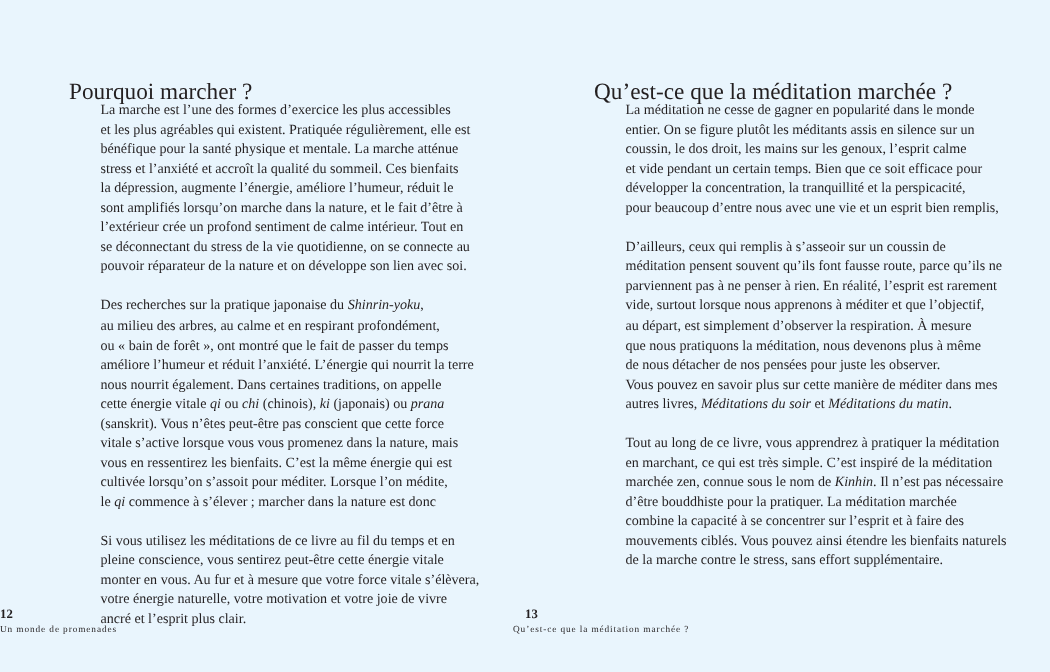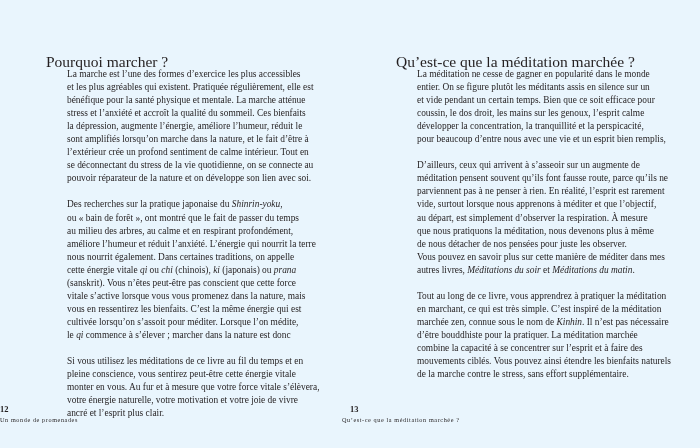--- a/index.html
+++ b/index.html
@@ -45,22 +45,22 @@
         <span class="line">bénéfique pour la santé physique et mentale. La marche atténue</span>
         <span class="line">stress et l’anxiété et accroît la qualité du sommeil. Ces bienfaits</span>
         <span class="line">la dépression, augmente l’énergie, améliore l’humeur, réduit le</span>
         <span class="line">sont amplifiés lorsqu’on marche dans la nature, et le fait d’être à</span>
         <span class="line">l’extérieur crée un profond sentiment de calme intérieur. Tout en</span>
         <span class="line">se déconnectant du stress de la vie quotidienne, on se connecte au</span>
         <span class="line">pouvoir réparateur de la nature et on développe son lien avec soi.</span>
       </p>
       <p class="para">
         <span class="line">Des recherches sur la pratique japonaise du <i>Shinrin-yoku</i>,</span>
+        <span class="line">au milieu des arbres, au calme et en respirant profondément,</span>
         <span class="line">ou « bain de forêt », ont montré que le fait de passer du temps</span>
-        <span class="line">au milieu des arbres, au calme et en respirant profondément,</span>
         <span class="line">améliore l’humeur et réduit l’anxiété. L’énergie qui nourrit la terre</span>
         <span class="line">nous nourrit également. Dans certaines traditions, on appelle</span>
         <span class="line">cette énergie vitale <i>qi</i> ou <i>chi</i> (chinois), <i>ki</i> (japonais) ou <i>prana</i></span>
         <span class="line">(sanskrit). Vous n’êtes peut-être pas conscient que cette force</span>
         <span class="line">vitale s’active lorsque vous vous promenez dans la nature, mais</span>
         <span class="line">vous en ressentirez les bienfaits. C’est la même énergie qui est</span>
         <span class="line">cultivée lorsqu’on s’assoit pour méditer. Lorsque l’on médite,</span>
         <span class="line">le <i>qi</i> commence à s’élever ; marcher dans la nature est donc</span>
       </p>
       <p class="para">
@@ -74,27 +74,27 @@
   <div class="folio folio-num">12</div>
   <div class="folio folio-run">Un monde de promenades</div>
 </div>
 
 <div class="page right">
   <h1 class="title">Qu’est-ce que la méditation marchée ?</h1>
   <div class="body">
       <p class="para">
         <span class="line">La méditation ne cesse de gagner en popularité dans le monde</span>
         <span class="line">entier. On se figure plutôt les méditants assis en silence sur un</span>
+        <span class="line">coussin, le dos droit, les mains sur les genoux, l’esprit calme</span>
         <span class="line">et vide pendant un certain temps. Bien que ce soit efficace pour</span>
-        <span class="line">coussin, le dos droit, les mains sur les genoux, l’esprit calme</span>
         <span class="line">développer la concentration, la tranquillité et la perspicacité,</span>
         <span class="line">pour beaucoup d’entre nous avec une vie et un esprit bien remplis,</span>
       </p>
       <p class="para">
-        <span class="line">D’ailleurs, ceux qui arrivent à s’asseoir sur un augmente de</span>
+        <span class="line">D’ailleurs, ceux qui remplis à s’asseoir sur un coussin de</span>
         <span class="line">méditation pensent souvent qu’ils font fausse route, parce qu’ils ne</span>
         <span class="line">parviennent pas à ne penser à rien. En réalité, l’esprit est rarement</span>
         <span class="line">vide, surtout lorsque nous apprenons à méditer et que l’objectif,</span>
         <span class="line">au départ, est simplement d’observer la respiration. À mesure</span>
         <span class="line">que nous pratiquons la méditation, nous devenons plus à même</span>
         <span class="line">de nous détacher de nos pensées pour juste les observer.</span>
         <span class="line">Vous pouvez en savoir plus sur cette manière de méditer dans mes</span>
         <span class="line">autres livres, <i>Méditations du soir</i> et <i>Méditations du matin</i>.</span>
       </p>
       <p class="para">

